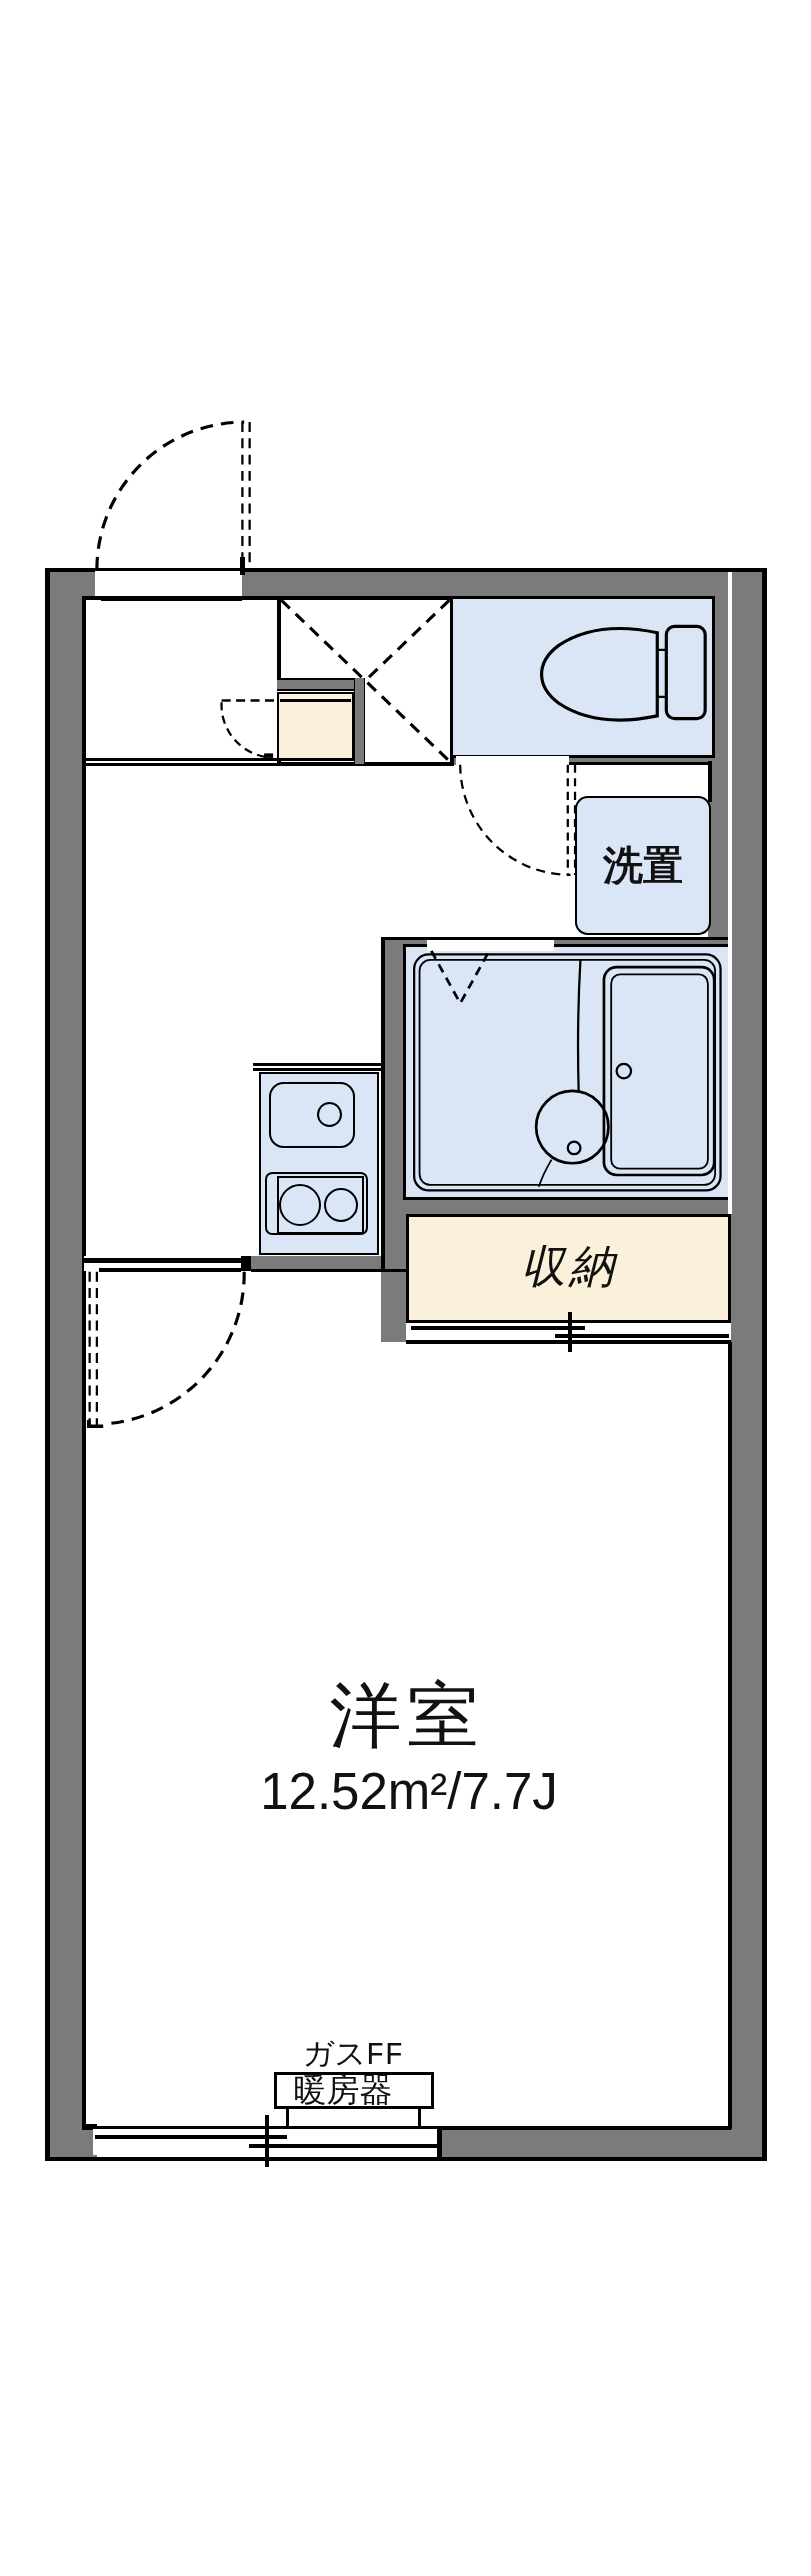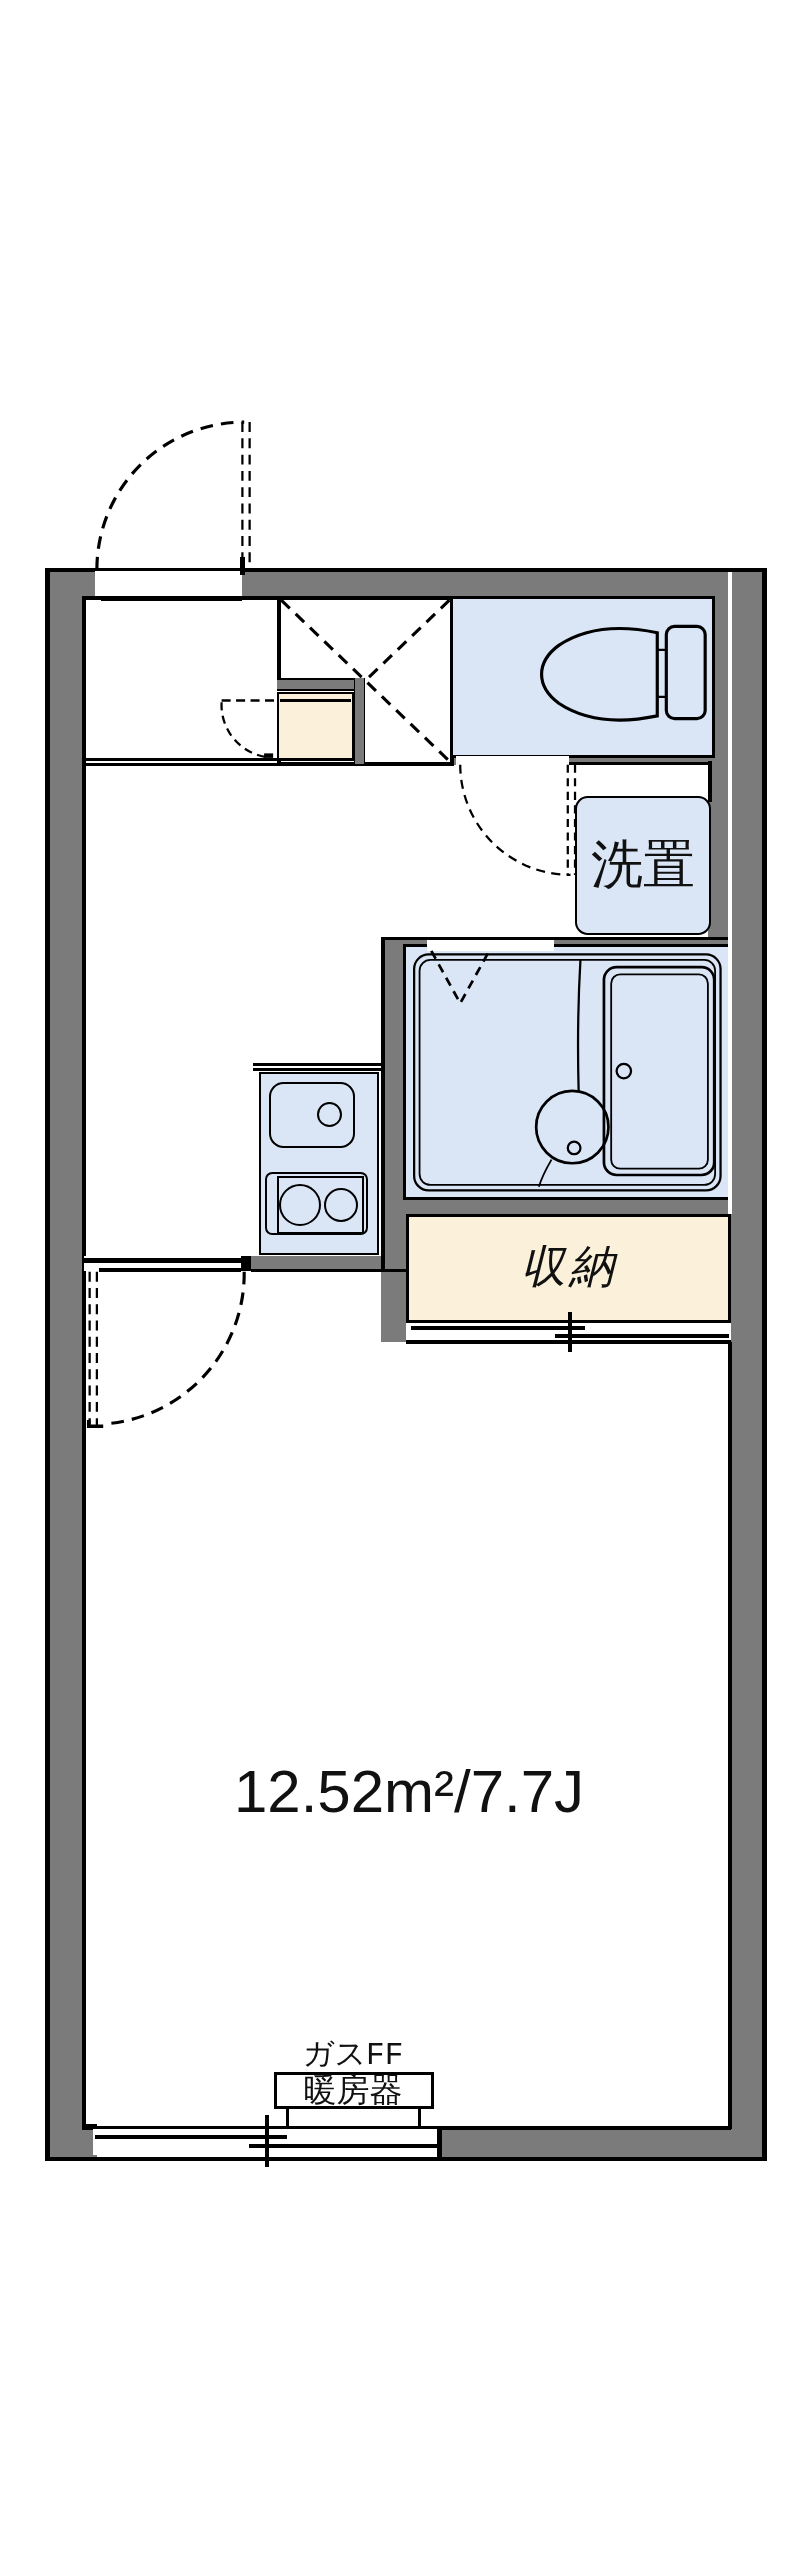--- a/index.html
+++ b/index.html
@@ -9,23 +9,23 @@
   .wall{position:absolute;background:#7b7b7b;z-index:1;}
   .bl{position:absolute;background:#000;z-index:3;}
   .wh{position:absolute;background:#fff;z-index:3;}
   .room{position:absolute;box-sizing:border-box;border:3.6px solid #000;z-index:2;}
   .blue{background:#dae5f6;}
   .beige{background:#fbf1da;}
   .over{z-index:5;}
   svg.layer{position:absolute;left:0;top:0;z-index:4;}
   .lbl{position:absolute;z-index:6;color:#111;white-space:nowrap;transform:translate(-50%,-50%);}
   .lbl-room{font-size:72px;letter-spacing:5.4px;}
-  .lbl-area{font-size:60px;}
+  .lbl-area{font-size:51px;}
   .lbl-storage{font-size:45px;letter-spacing:3.6px;}
-  .lbl-laundry{font-size:52px;}
+  .lbl-laundry{font-size:40px;font-weight:bold;}
   .lbl-heater-cap{font-size:31px;}
   .lbl-heater{font-size:33px;}
   .heater-box{position:absolute;box-sizing:border-box;border:3.6px solid #000;background:#fff;z-index:2;}
   .fix{position:absolute;box-sizing:border-box;border:2.7px solid #000;background:transparent;z-index:4;}
 </style>
 </head>
 <body>
 
 <div id="plan">
 
@@ -171,20 +171,21 @@
       <path d="M98,1571 V1578 H114" stroke-width="4"></path>
     </g>
   </svg>
 
   <div class="abs over" style="left:277px;top:691px;width:78px;height:68px;background:#fff;"></div>
   <div class="abs over" style="left:277px;top:678px;width:87px;height:12.7px;background:#7b7b7b;border-top:2.7px solid #000;border-bottom:2.7px solid #000;box-sizing:border-box;"></div>
   <div class="abs over" style="left:354px;top:678px;width:11px;height:86px;background:#7b7b7b;border-left:1.8px solid #000;border-right:1.8px solid #000;box-sizing:border-box;"></div>
   <div class="abs over beige" style="left:277px;top:692px;width:77px;height:68px;border:2.7px solid #000;box-sizing:border-box;"></div>
   <div class="bl over" style="left:280px;top:699px;width:71px;height:2.7px;"></div>
 
+  <div class="lbl lbl-room" style="left:407px;top:1716px;">洋室</div>
   <div class="lbl lbl-area" style="left:409px;top:1791px;">12.52m²/7.7J</div>
   <div class="lbl lbl-storage" style="left:569px;top:1267px;font-style:italic;">収納</div>
   <div class="lbl lbl-laundry" style="left:643px;top:865px;">洗置</div>
   <div class="lbl lbl-heater-cap" style="left:353px;top:2054px;font-family:Liberation Mono, monospace;">ガスFF</div>
-  <div class="lbl lbl-heater" style="left:353px;top:2090px;font-family:Liberation Mono, monospace;">暖房器</div>
+  <div class="lbl lbl-heater" style="left:343px;top:2090px;font-family:Liberation Mono, monospace;">暖房器</div>
 
 </div>
 
 
 </body></html>

